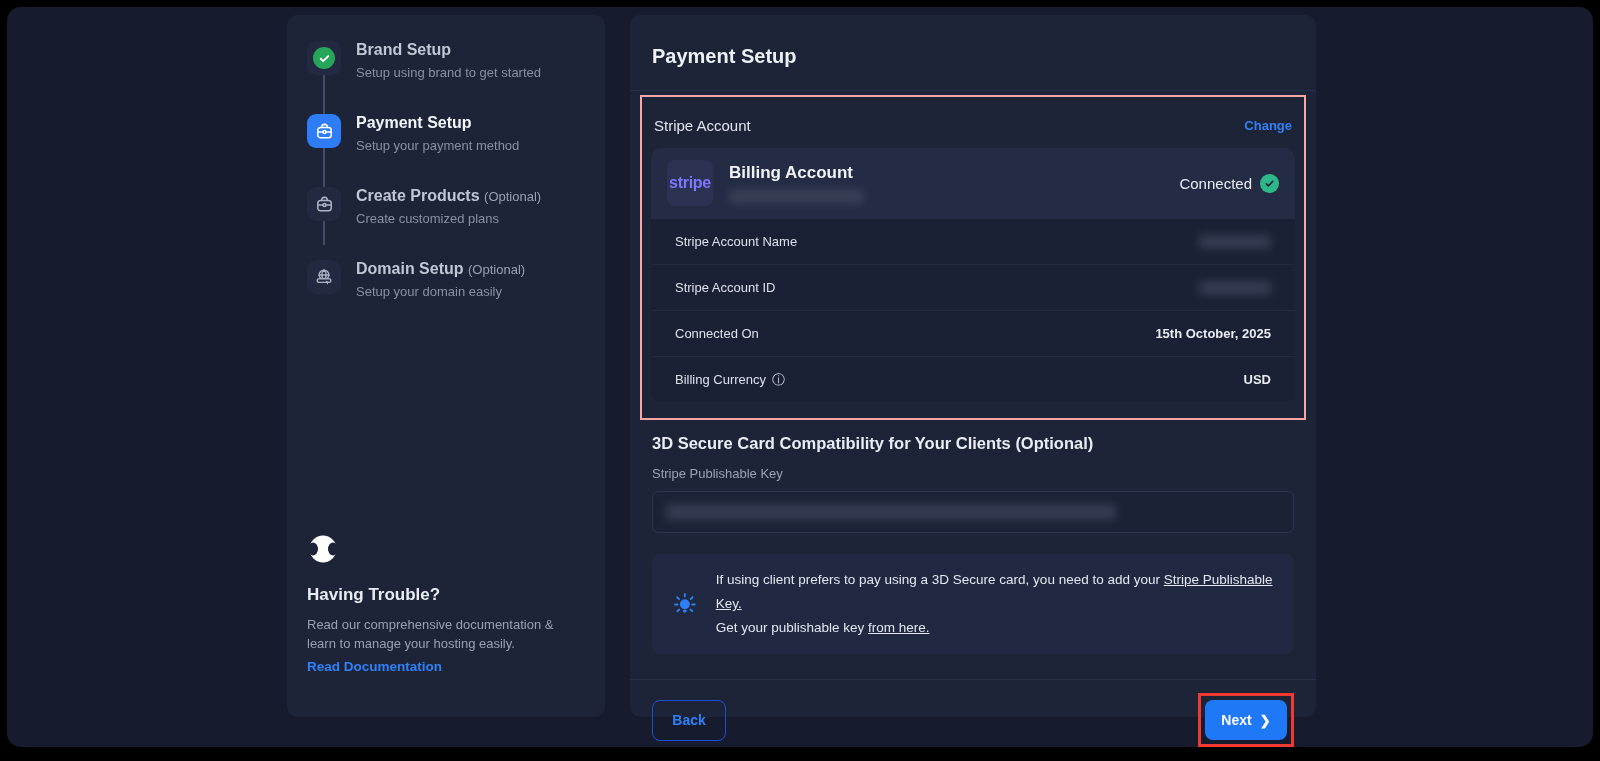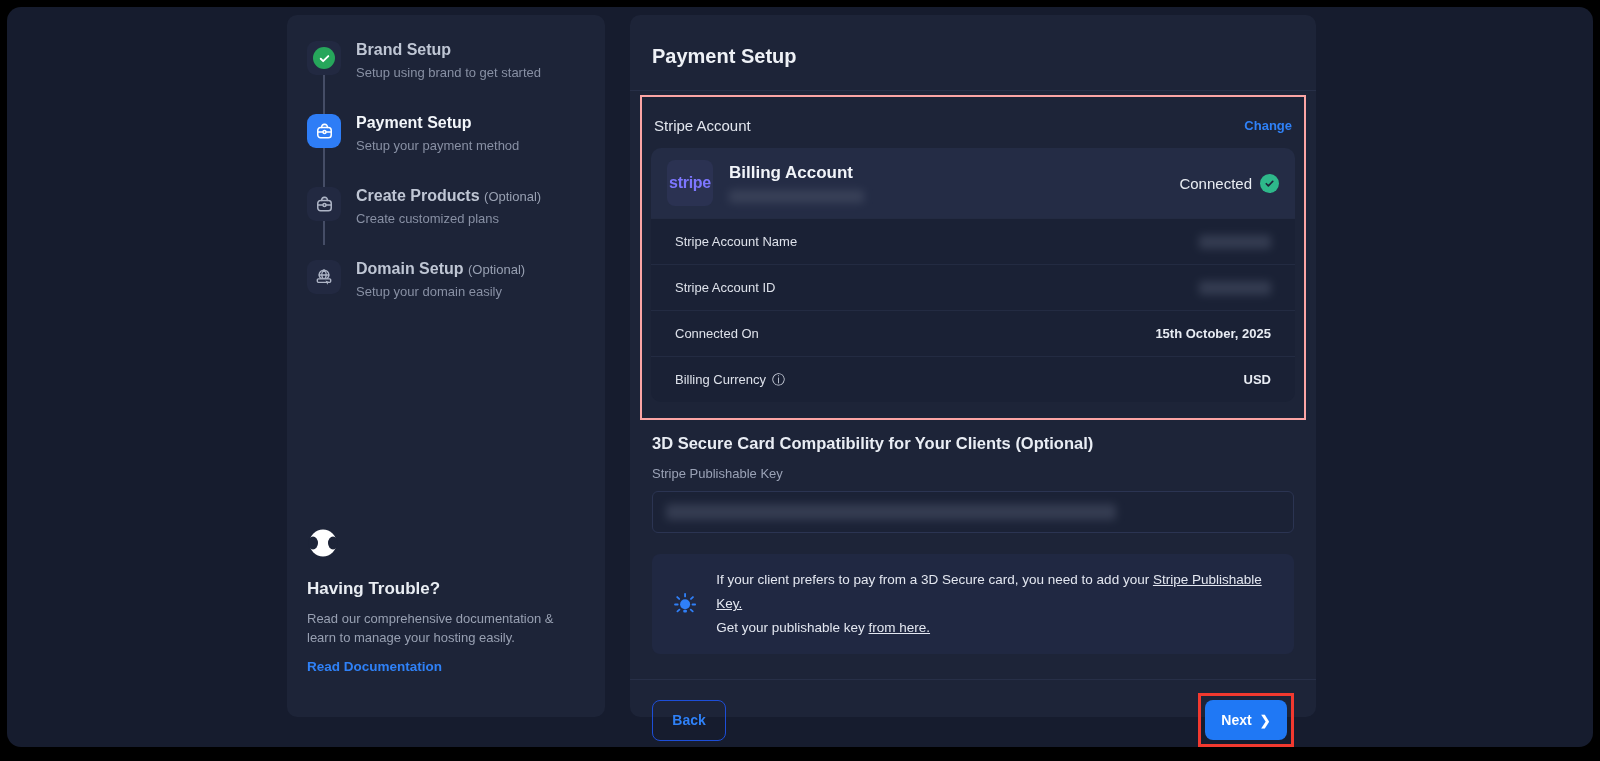--- a/index.html
+++ b/index.html
@@ -34,21 +34,21 @@
     display: flex; align-items: center; justify-content: center;
   }
   .step-title { font-size: 16px; font-weight: 700; color: #bfc6d4; line-height: 18px; }
   .step.active .step-title { color: #f3f6fa; }
   .opt { font-size: 13px; font-weight: 400; color: #98a0b2; }
   .step-sub { font-size: 13px; color: #8890a4; margin-top: 5px; }
 
   .help { position: absolute; left: 20px; right: 20px; bottom: 42px; }
   .help-title { font-size: 17px; font-weight: 700; color: #e9edf3; margin-top: 16px; }
   .help-desc { font-size: 13px; color: #98a0b2; line-height: 19px; margin-top: 10px; }
-  .help-link { font-size: 13.5px; font-weight: 700; color: #2f81f7; margin-top: 12px; display: inline-block; cursor: pointer; }
+  .help-link { font-size: 13.5px; font-weight: 700; color: #2f81f7; margin-top: 6px; display: inline-block; cursor: pointer; }
 
   
   .main {
     position: absolute; left: 623px; top: 8px; width: 686px; height: 702px;
     background: #1d2438; border-radius: 10px; padding: 0 22px;
   }
   .main-title { font-size: 20px; font-weight: 700; color: #eef1f6; padding: 30px 0 22px; }
   .divider { height: 1px; background: #272f47; margin: 0 -22px; }
 
   .red-box { margin: 4px -12px 0; border: 2px solid #fca5a5; padding: 10px 9px 16px; }
@@ -258,21 +258,21 @@
           <line x1="19.2" y1="5.2" x2="17.4" y2="6.9"></line>
           <line x1="2.8" y1="12" x2="5.2" y2="12"></line>
           <line x1="21.2" y1="12" x2="18.8" y2="12"></line>
           <line x1="5" y1="18.3" x2="6.8" y2="16.7"></line>
           <line x1="19" y1="18.3" x2="17.2" y2="16.7"></line>
         </g>
         <circle cx="12" cy="11.8" r="4.6" fill="#2f7ff7"></circle>
         <rect x="10.3" y="16.8" width="3.4" height="2.6" rx="1" fill="#2f7ff7"></rect>
       </svg>
       <div class="info-text">
-        <span>If your client prefers to pay from a 3D Secure card, you need to add your </span><span class="underlined">Stripe Publishable Key.</span><br>
+        <span>If using client prefers to pay using a 3D Secure card, you need to add your </span><span class="underlined">Stripe Publishable Key.</span><br>
         <span>Get your publishable key </span><span class="underlined">from here.</span>
       </div>
     </div>
 
     <div class="divider footer-divider"></div>
     <div class="footer">
       <button class="back-btn">Back</button>
       <div class="next-wrap">
         <button class="next-btn">
           <span>Next</span>

